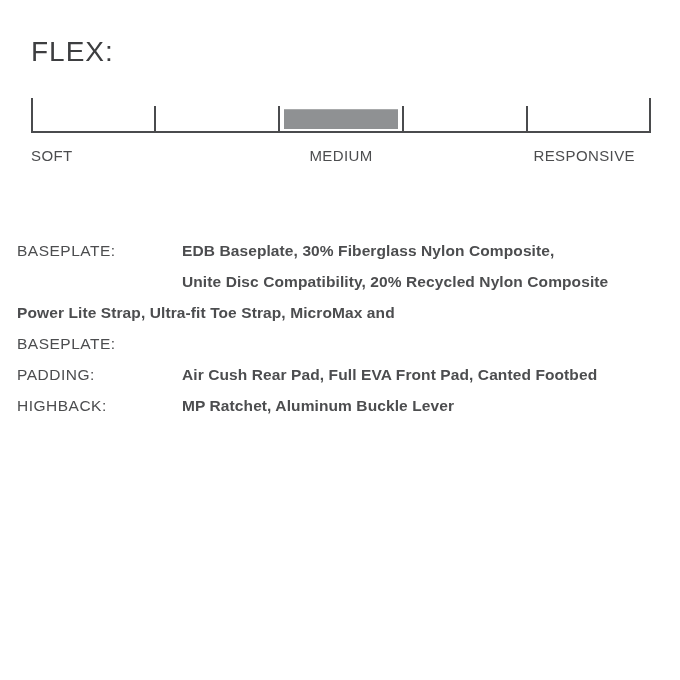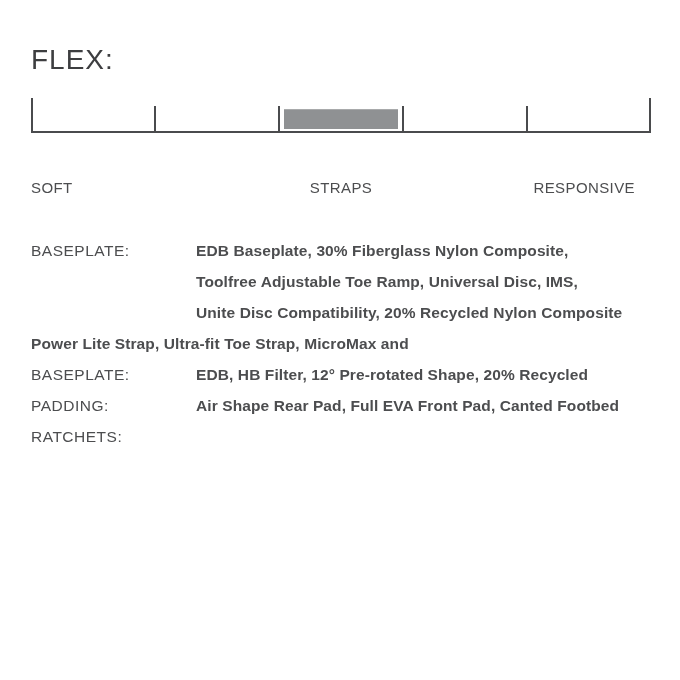--- a/index.html
+++ b/index.html
@@ -11,21 +11,21 @@
     height: 680px;
     background: #ffffff;
     font-family: "Liberation Sans", sans-serif;
     color: #4c4d4f;
     position: relative;
     overflow: hidden;
   }
   .page-title {
     position: absolute;
     left: 31px;
-    top: 44px;
+    top: 36px;
     font-size: 28px;
     letter-spacing: 1px;
     color: #3d3e40;
     font-weight: 400;
   }
   .flex-scale {
     position: absolute;
     left: 31px;
     top: 96px;
     width: 620px;
@@ -58,27 +58,27 @@
   .scale-labels {
     position: absolute;
     left: 31px;
     top: 147px;
     width: 620px;
     height: 20px;
     font-size: 15px;
     letter-spacing: 0.4px;
     color: #4c4d4f;
   }
-  .scale-label { position: absolute; top: 0; white-space: nowrap; margin-top: 32px; }
+  .scale-label { position: absolute; top: 0; white-space: nowrap; }
   .scale-label.left { left: 0; }
   .scale-label.center { left: 50%; transform: translateX(-50%); }
   .scale-label.right { right: 16px; }
   .spec-table {
     position: absolute;
-    left: 31px;
+    left: 17px;
     top: 235px;
     width: 630px;
     font-size: 15.5px;
     color: #4c4d4f;
   }
   .spec-row {
     display: grid;
     grid-template-columns: 165px 1fr;
     align-items: start;
   }
@@ -107,47 +107,48 @@
     <div class="tick" style="left: calc(40% - 1px); background: rgb(74, 75, 77);"></div>
     <div class="tick" style="left: calc(60% - 1px); background: rgb(74, 75, 77);"></div>
     <div class="tick" style="left: calc(80% - 1px); background: rgb(74, 75, 77);"></div>
     <div class="tick tick-end" style="left: calc(100% - 2px); background: rgb(74, 75, 77);"></div>
     <div class="level-bar" style="left: calc(40% + 5px); width: calc(20% - 10px); background: rgb(143, 145, 147);"></div>
   </div>
 
 <div class="scale-labels">
 
 <span class="scale-label left">SOFT</span>
-    <span class="scale-label center">STRAPS</span>
+    <span class="scale-label center">MEDIUM</span>
     <span class="scale-label right">RESPONSIVE</span>
   </div>
 
 <div class="spec-table">
 
 <div class="spec-row">
       <div class="spec-label">BASEPLATE:</div>
       <div class="spec-value">
         <div class="spec-line">EDB Baseplate, 30% Fiberglass Nylon Composite,</div>
-        <div class="spec-line">Toolfree Adjustable Toe Ramp, Universal Disc, IMS,</div>
         <div class="spec-line">Unite Disc Compatibility, 20% Recycled Nylon Composite</div>
       </div>
     </div>
     <div class="spec-row">
       <div class="spec-value">
         <div class="spec-line">Power Lite Strap, Ultra-fit Toe Strap, MicroMax and</div>
       </div>
     </div>
     <div class="spec-row">
       <div class="spec-label">BASEPLATE:</div>
       <div class="spec-value">
-        <div class="spec-line">EDB, HB Filter, 12° Pre-rotated Shape, 20% Recycled</div>
       </div>
     </div>
     <div class="spec-row">
       <div class="spec-label">PADDING:</div>
       <div class="spec-value">
-        <div class="spec-line">Air Shape Rear Pad, Full EVA Front Pad, Canted Footbed</div>
+        <div class="spec-line">Air Cush Rear Pad, Full EVA Front Pad, Canted Footbed</div>
       </div>
     </div>
     <div class="spec-row">
-      <div class="spec-label">RATCHETS:</div>
+      <div class="spec-label">HIGHBACK:</div>
+      <div class="spec-value">
+        <div class="spec-line">MP Ratchet, Aluminum Buckle Lever</div>
+      </div>
     </div>
   </div>
 
 </body></html>

